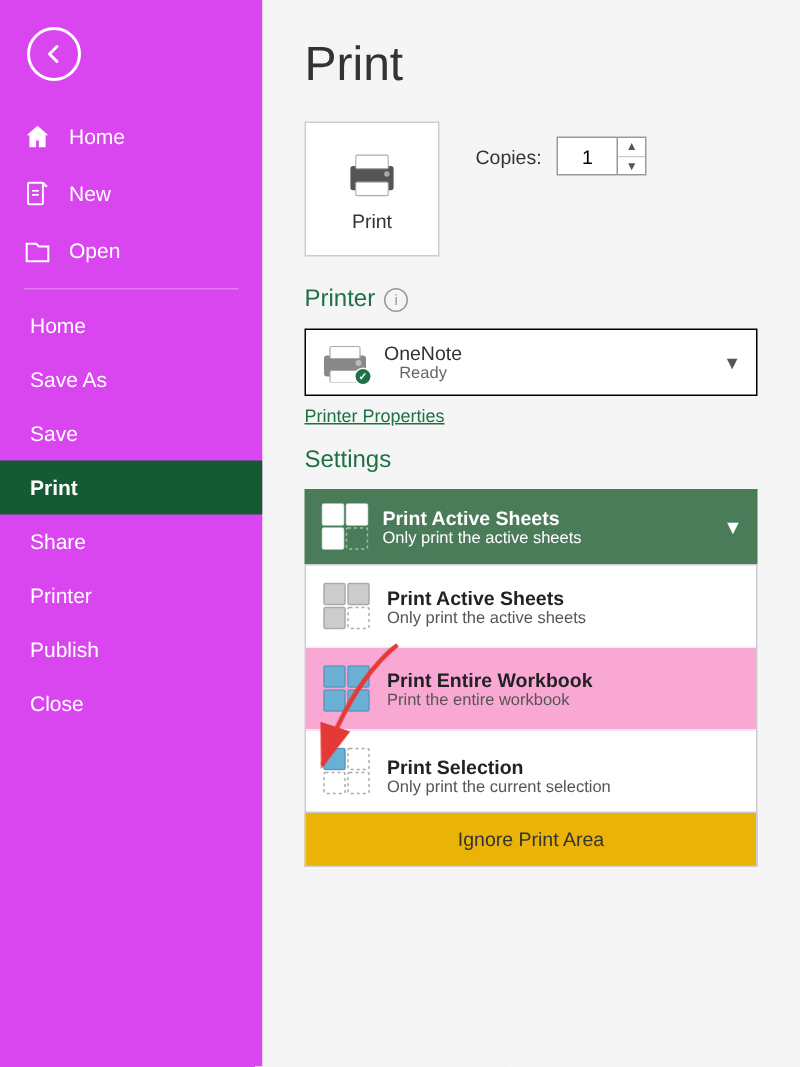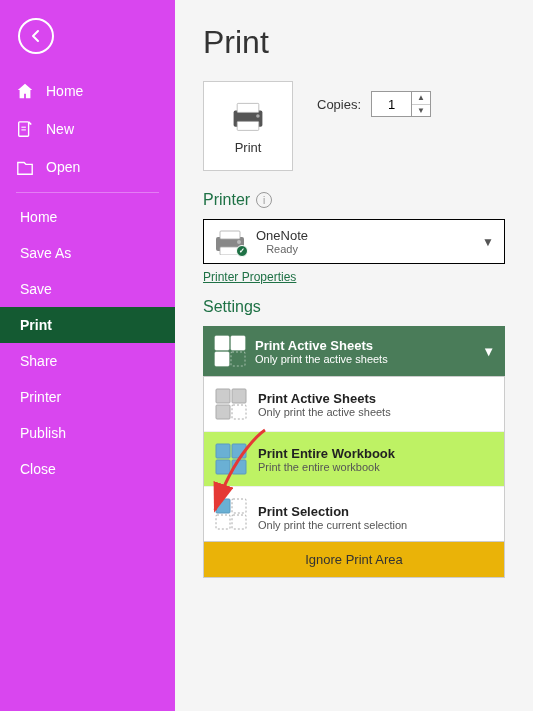--- a/index.html
+++ b/index.html
@@ -224,21 +224,21 @@
     }
     .dropdown-item {
       display: flex;
       align-items: center;
       gap: 10px;
       padding: 10px 10px;
       cursor: pointer;
       border-bottom: 1px solid #eee;
     }
     .dropdown-item:last-child { border-bottom: none; align-items: flex-end; }
-    .dropdown-item.highlighted { background: #bef264; }
+    .dropdown-item.highlighted { background: #f9a8d4; }
     .dropdown-item .item-title { font-size: 13px; font-weight: 600; color: #222; }
     .dropdown-item .item-sub { font-size: 11px; color: #555; }
     .item-icon { width: 34px; height: 34px; flex-shrink: 0; }
     .item-icon svg { width: 34px; height: 34px; }
 
     .dropdown-footer {
       padding: 10px 14px;
       font-size: 13px;
       color: #333;
       background: #eab308;

